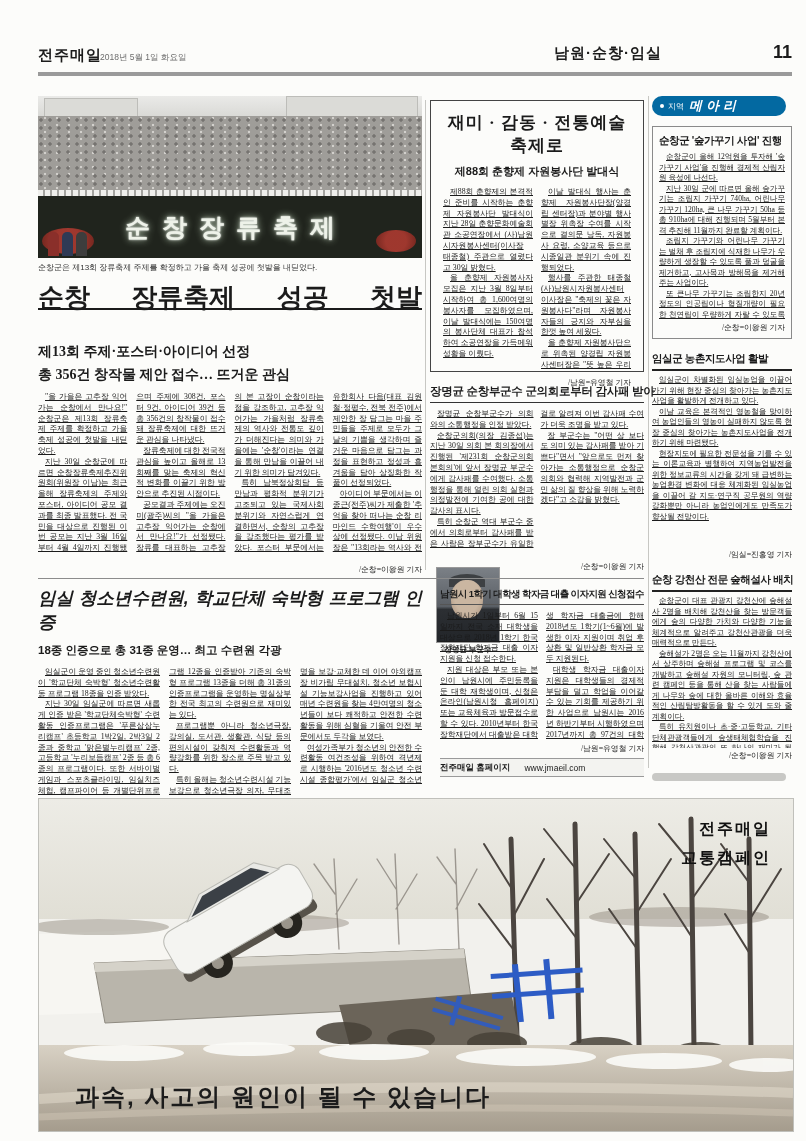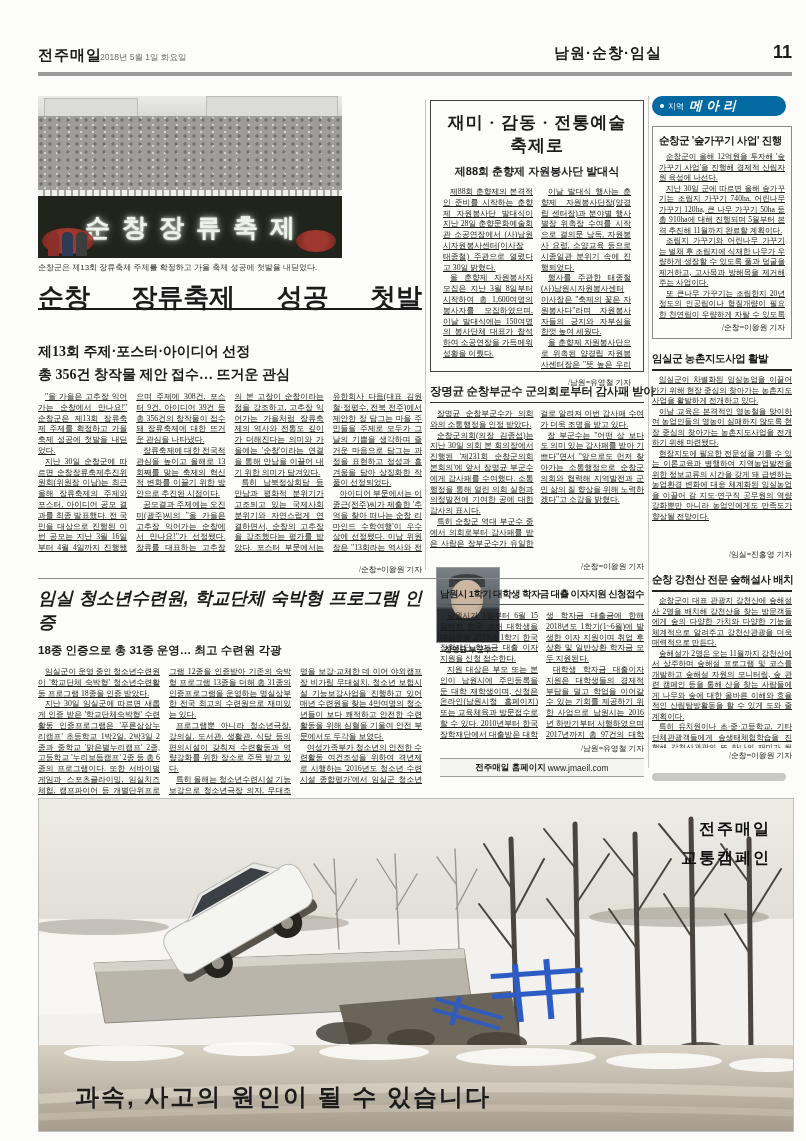--- a/index.html
+++ b/index.html
@@ -17,21 +17,21 @@
   .page-number{position:absolute;right:0;top:-2px;font-size:18px;font-weight:bold;
            font-family:"Liberation Sans","DejaVu Sans",sans-serif;}
   .header-rule{position:absolute;left:38px;top:72px;width:754px;height:4px;background:#9a9a9a;}
 
   
   .bodytext{font-size:7.8px;line-height:10.8px;text-align:justify;overflow:hidden;}
   .bodytext .para{margin:0;text-indent:7px;text-decoration:underline;}
   .byline{font-size:7.8px;text-align:right;margin-top:2px;}
 
   
-  .photo-festival{position:absolute;left:38px;top:96px;width:304px;height:162px;background:#b3b3af;overflow:hidden;}
+  .photo-festival{position:absolute;left:38px;top:96px;width:384px;height:162px;background:#b3b3af;overflow:hidden;}
   .pf-sky{position:absolute;left:0;top:0;width:100%;height:26px;background:linear-gradient(#eaeae8,#d5d5d1);}
   .pf-bldg{position:absolute;background:#dbdbd7;border:1px solid #bdbdb9;}
   .pf-crowd{position:absolute;left:0;top:20px;width:100%;height:76px;background-color:#9f9d99;
     background-image:radial-gradient(circle at 3px 4px,#767471 1.4px,transparent 2px),
                      radial-gradient(circle at 7px 2px,#d2d0cc 1.1px,transparent 1.6px);
     background-size:9px 8px,12px 7px;}
   .pf-fence{position:absolute;left:0;top:94px;width:100%;height:6px;
     background:repeating-linear-gradient(90deg,#efefec 0 5px,#a3a39f 5px 7px);}
   .pf-bed{position:absolute;left:0;top:100px;width:100%;height:62px;background:#20241d;
           display:flex;align-items:center;justify-content:center;}
@@ -103,21 +103,21 @@
   .imsil-body{margin-top:9px;height:138px;column-count:3;column-gap:9px;column-fill:auto;}
 
   
   .namwon{position:absolute;left:440px;top:588px;width:204px;}
   .namwon-hl{font-size:9.5px;font-weight:bold;white-space:nowrap;letter-spacing:-0.6px;
              border-bottom:1px solid #555;padding-bottom:3px;
              font-family:"Liberation Sans","DejaVu Sans",sans-serif;}
   .namwon-body{margin-top:6px;height:130px;column-count:2;column-gap:8px;column-fill:auto;}
   .footer-band{position:absolute;left:440px;top:758px;width:204px;height:17px;background:#f3f3f0;
              border-top:1px solid #9a9a9a;border-bottom:1px solid #9a9a9a;
-             display:flex;align-items:center;justify-content:center;gap:2px;
+             display:flex;align-items:center;justify-content:flex-start;gap:14px;
              font-family:"Liberation Sans","DejaVu Sans",sans-serif;font-size:8.5px;}
   .footer-label{font-weight:bold;}
 
   
   .photo-campaign{position:absolute;left:38px;top:798px;width:754px;height:332px;
                   border:1px solid #c0c0bb;background:#eceae4;overflow:hidden;}
   .photo-campaign svg{position:absolute;left:0;top:0;}
   .camp-brand{position:absolute;right:22px;top:16px;text-align:right;font-weight:bold;font-size:16px;
               line-height:1.8;letter-spacing:2px;color:#111;
               font-family:"Liberation Sans","DejaVu Sans",sans-serif;}

